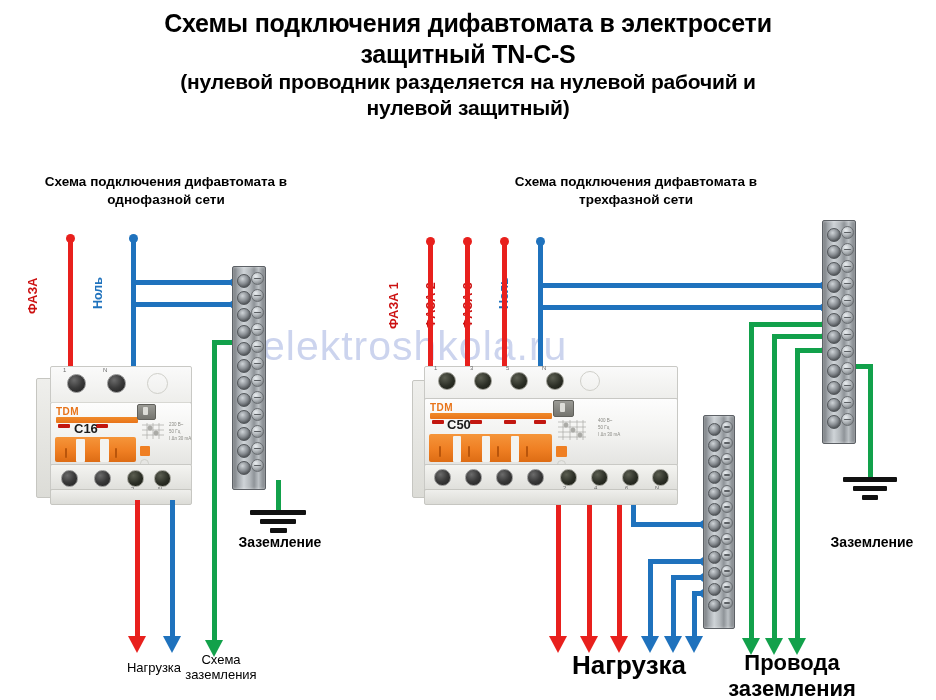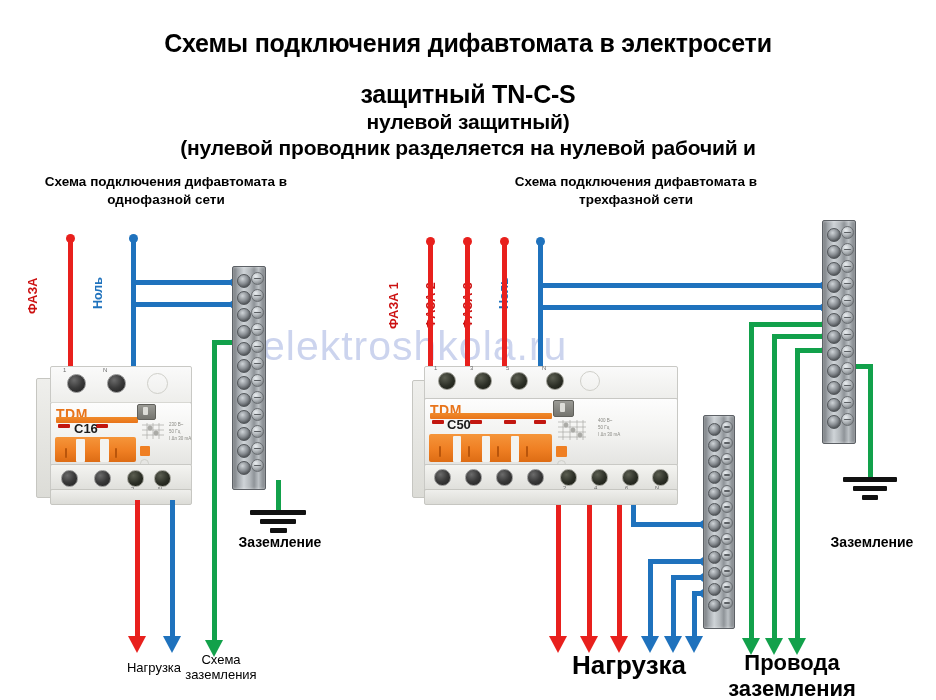--- a/index.html
+++ b/index.html
@@ -28,21 +28,20 @@
     text-align: center;
   }
   .title-line {
     font-weight: bold;
     color: #000;
     line-height: 1.22;
   }
   .title-main {
     font-size: 25px;
     letter-spacing: -0.2px;
-    margin-top: 20px;
   }
   .title-sub {
     font-size: 21px;
     letter-spacing: -0.2px;
   }
 
   .section-title {
     position: absolute;
     text-align: center;
     font-size: 13.5px;
@@ -219,21 +218,21 @@
     background: #f3f3f0;
     border-radius: 1px;
   }
   .brk-lever-mark {
     position: absolute;
     background: #b9550b;
     border-radius: 1px;
   }
   .brk-logo {
     position: absolute;
-    font-size: 14px;
+    font-size: 10px;
     font-weight: bold;
     color: #e8741a;
     letter-spacing: 0.5px;
     text-align: center;
   }
   .brk-rating {
     position: absolute;
     font-size: 13px;
     font-weight: bold;
     color: #1a1a1a;
@@ -287,22 +286,22 @@
   }
 </style>
 </head>
 <body>
 
 <div id="page">
 
   <div class="title-block">
     <div class="title-line title-main">Схемы подключения дифавтомата в электросети</div>
     <div class="title-line title-main">защитный TN-C-S</div>
+    <div class="title-line title-sub">(нулевой проводник разделяется на нулевой рабочий и</div>
     <div class="title-line title-sub">нулевой защитный)</div>
-    <div class="title-line title-sub">(нулевой проводник разделяется на нулевой рабочий и</div>
   </div>
 
   <div class="section-title" id="section-title-right">Схема подключения дифавтомата в трехфазной сети</div>
   <div class="section-title" id="section-title-left">Схема подключения дифавтомата в однофазной сети</div>
 
   <div class="watermark">elektroshkola.ru</div>
 
   <div class="vlabel lab-red" style="left:40px;  top:300px;">ФАЗА</div>
   <div class="vlabel lab-blue" style="left:105px; top:295px;">Ноль</div>
 

